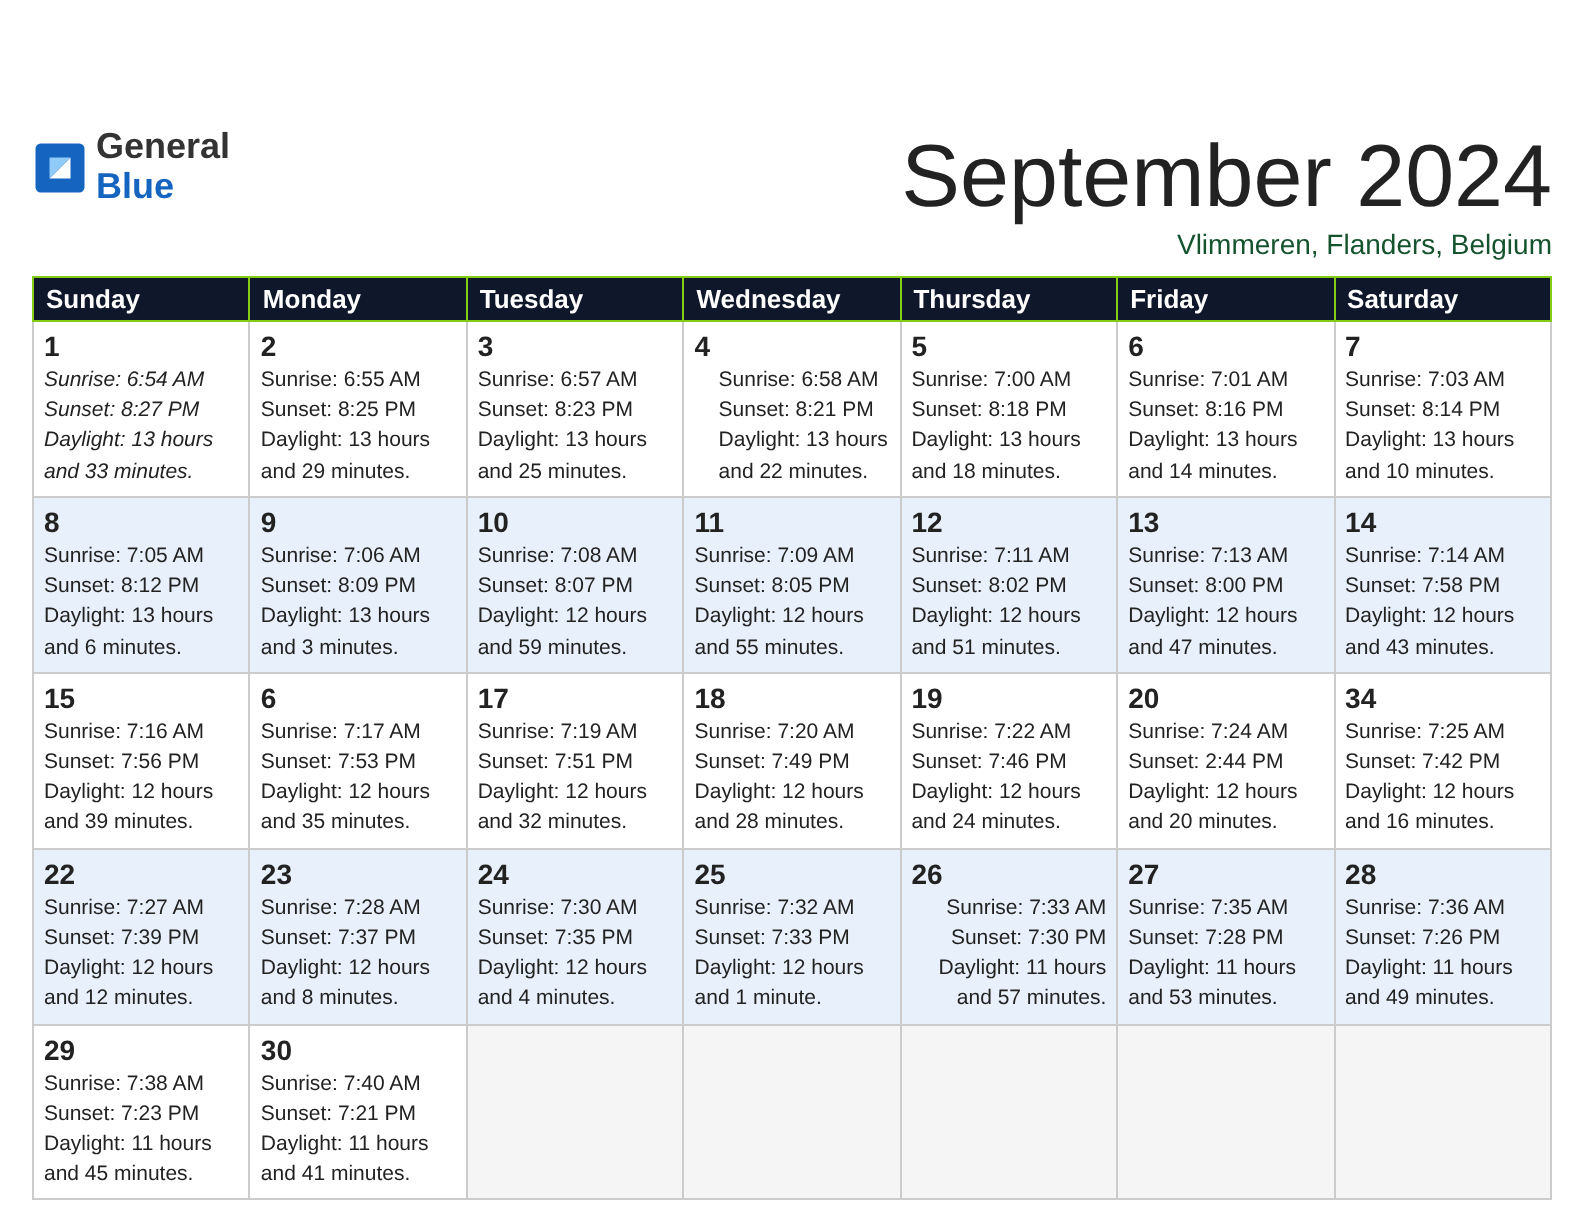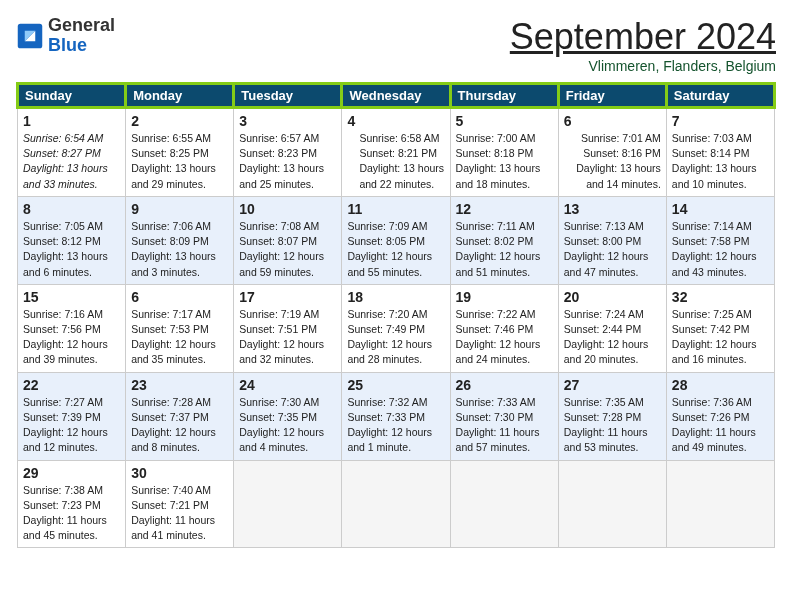--- a/index.html
+++ b/index.html
@@ -8,20 +8,21 @@
       background: #fff;
       width: 792px;
       min-height: 612px;
       padding: 16px;
     }
     .header-row {
       display: flex;
       align-items: flex-start;
       justify-content: space-between;
       margin-bottom: 4px;
+      margin-top: 48px;
     }
     .logo {
       display: flex;
       align-items: center;
       gap: 4px;
     }
     .logo-text {
       display: flex;
       flex-direction: column;
       line-height: 1.1;
@@ -37,42 +38,41 @@
       color: #1565c0;
     }
     .logo-icon {
       width: 28px;
       height: 28px;
     }
     .title-block {
       text-align: right;
     }
     .month-title {
-      font-size: 36px;
+      font-size: 44px;
       font-weight: normal;
       color: #222;
-      text-decoration: underline;
     }
     .location {
       font-size: 14px;
       color: #14532d;
     }
     .calendar {
       width: 100%;
       border-collapse: collapse;
       margin-top: 8px;
     }
     .calendar th {
-      background: #0c4a6e;
+      background: #0f172a;
       color: #fff;
       font-size: 13px;
       font-weight: bold;
       padding: 3px 6px;
       text-align: left;
-      border: 3px solid #84cc16;
+      border: 1px solid #84cc16;
     }
     .calendar td {
       border: 1px solid #ccc;
       vertical-align: top;
       padding: 4px 5px;
       font-size: 11px;
       color: #222;
       width: calc(100% / 7);
       background: #fff;
       min-height: 80px;
@@ -160,21 +160,21 @@
         </td>
         <td>
           <span class="day-num">5</span>
           <div class="day-info" style="white-space: pre-line;">Sunrise: 7:00 AM
 Sunset: 8:18 PM
 Daylight: 13 hours
 and 18 minutes.</div>
         </td>
         <td>
           <span class="day-num">6</span>
-          <div class="day-info" style="white-space: pre-line; text-align: right;">Sunrise: 7:01 AM
+          <div class="day-info" style="white-space: pre-line;">Sunrise: 7:01 AM
 Sunset: 8:16 PM
 Daylight: 13 hours
 and 14 minutes.</div>
         </td>
         <td>
           <span class="day-num">7</span>
           <div class="day-info" style="white-space: pre-line;">Sunrise: 7:03 AM
 Sunset: 8:14 PM
 Daylight: 13 hours
 and 10 minutes.</div>
@@ -268,21 +268,21 @@
 and 24 minutes.</div>
         </td>
         <td>
           <span class="day-num">20</span>
           <div class="day-info" style="white-space: pre-line;">Sunrise: 7:24 AM
 Sunset: 2:44 PM
 Daylight: 12 hours
 and 20 minutes.</div>
         </td>
         <td>
-          <span class="day-num">32</span>
+          <span class="day-num">34</span>
           <div class="day-info" style="white-space: pre-line;">Sunrise: 7:25 AM
 Sunset: 7:42 PM
 Daylight: 12 hours
 and 16 minutes.</div>
         </td>
       </tr>
       <tr class="row-shaded">
         <td>
           <span class="day-num">22</span>
           <div class="day-info" style="white-space: pre-line;">Sunrise: 7:27 AM
@@ -306,21 +306,21 @@
         </td>
         <td>
           <span class="day-num">25</span>
           <div class="day-info" style="white-space: pre-line;">Sunrise: 7:32 AM
 Sunset: 7:33 PM
 Daylight: 12 hours
 and 1 minute.</div>
         </td>
         <td>
           <span class="day-num">26</span>
-          <div class="day-info" style="white-space: pre-line;">Sunrise: 7:33 AM
+          <div class="day-info" style="white-space: pre-line; text-align: right;">Sunrise: 7:33 AM
 Sunset: 7:30 PM
 Daylight: 11 hours
 and 57 minutes.</div>
         </td>
         <td>
           <span class="day-num">27</span>
           <div class="day-info" style="white-space: pre-line;">Sunrise: 7:35 AM
 Sunset: 7:28 PM
 Daylight: 11 hours
 and 53 minutes.</div>

